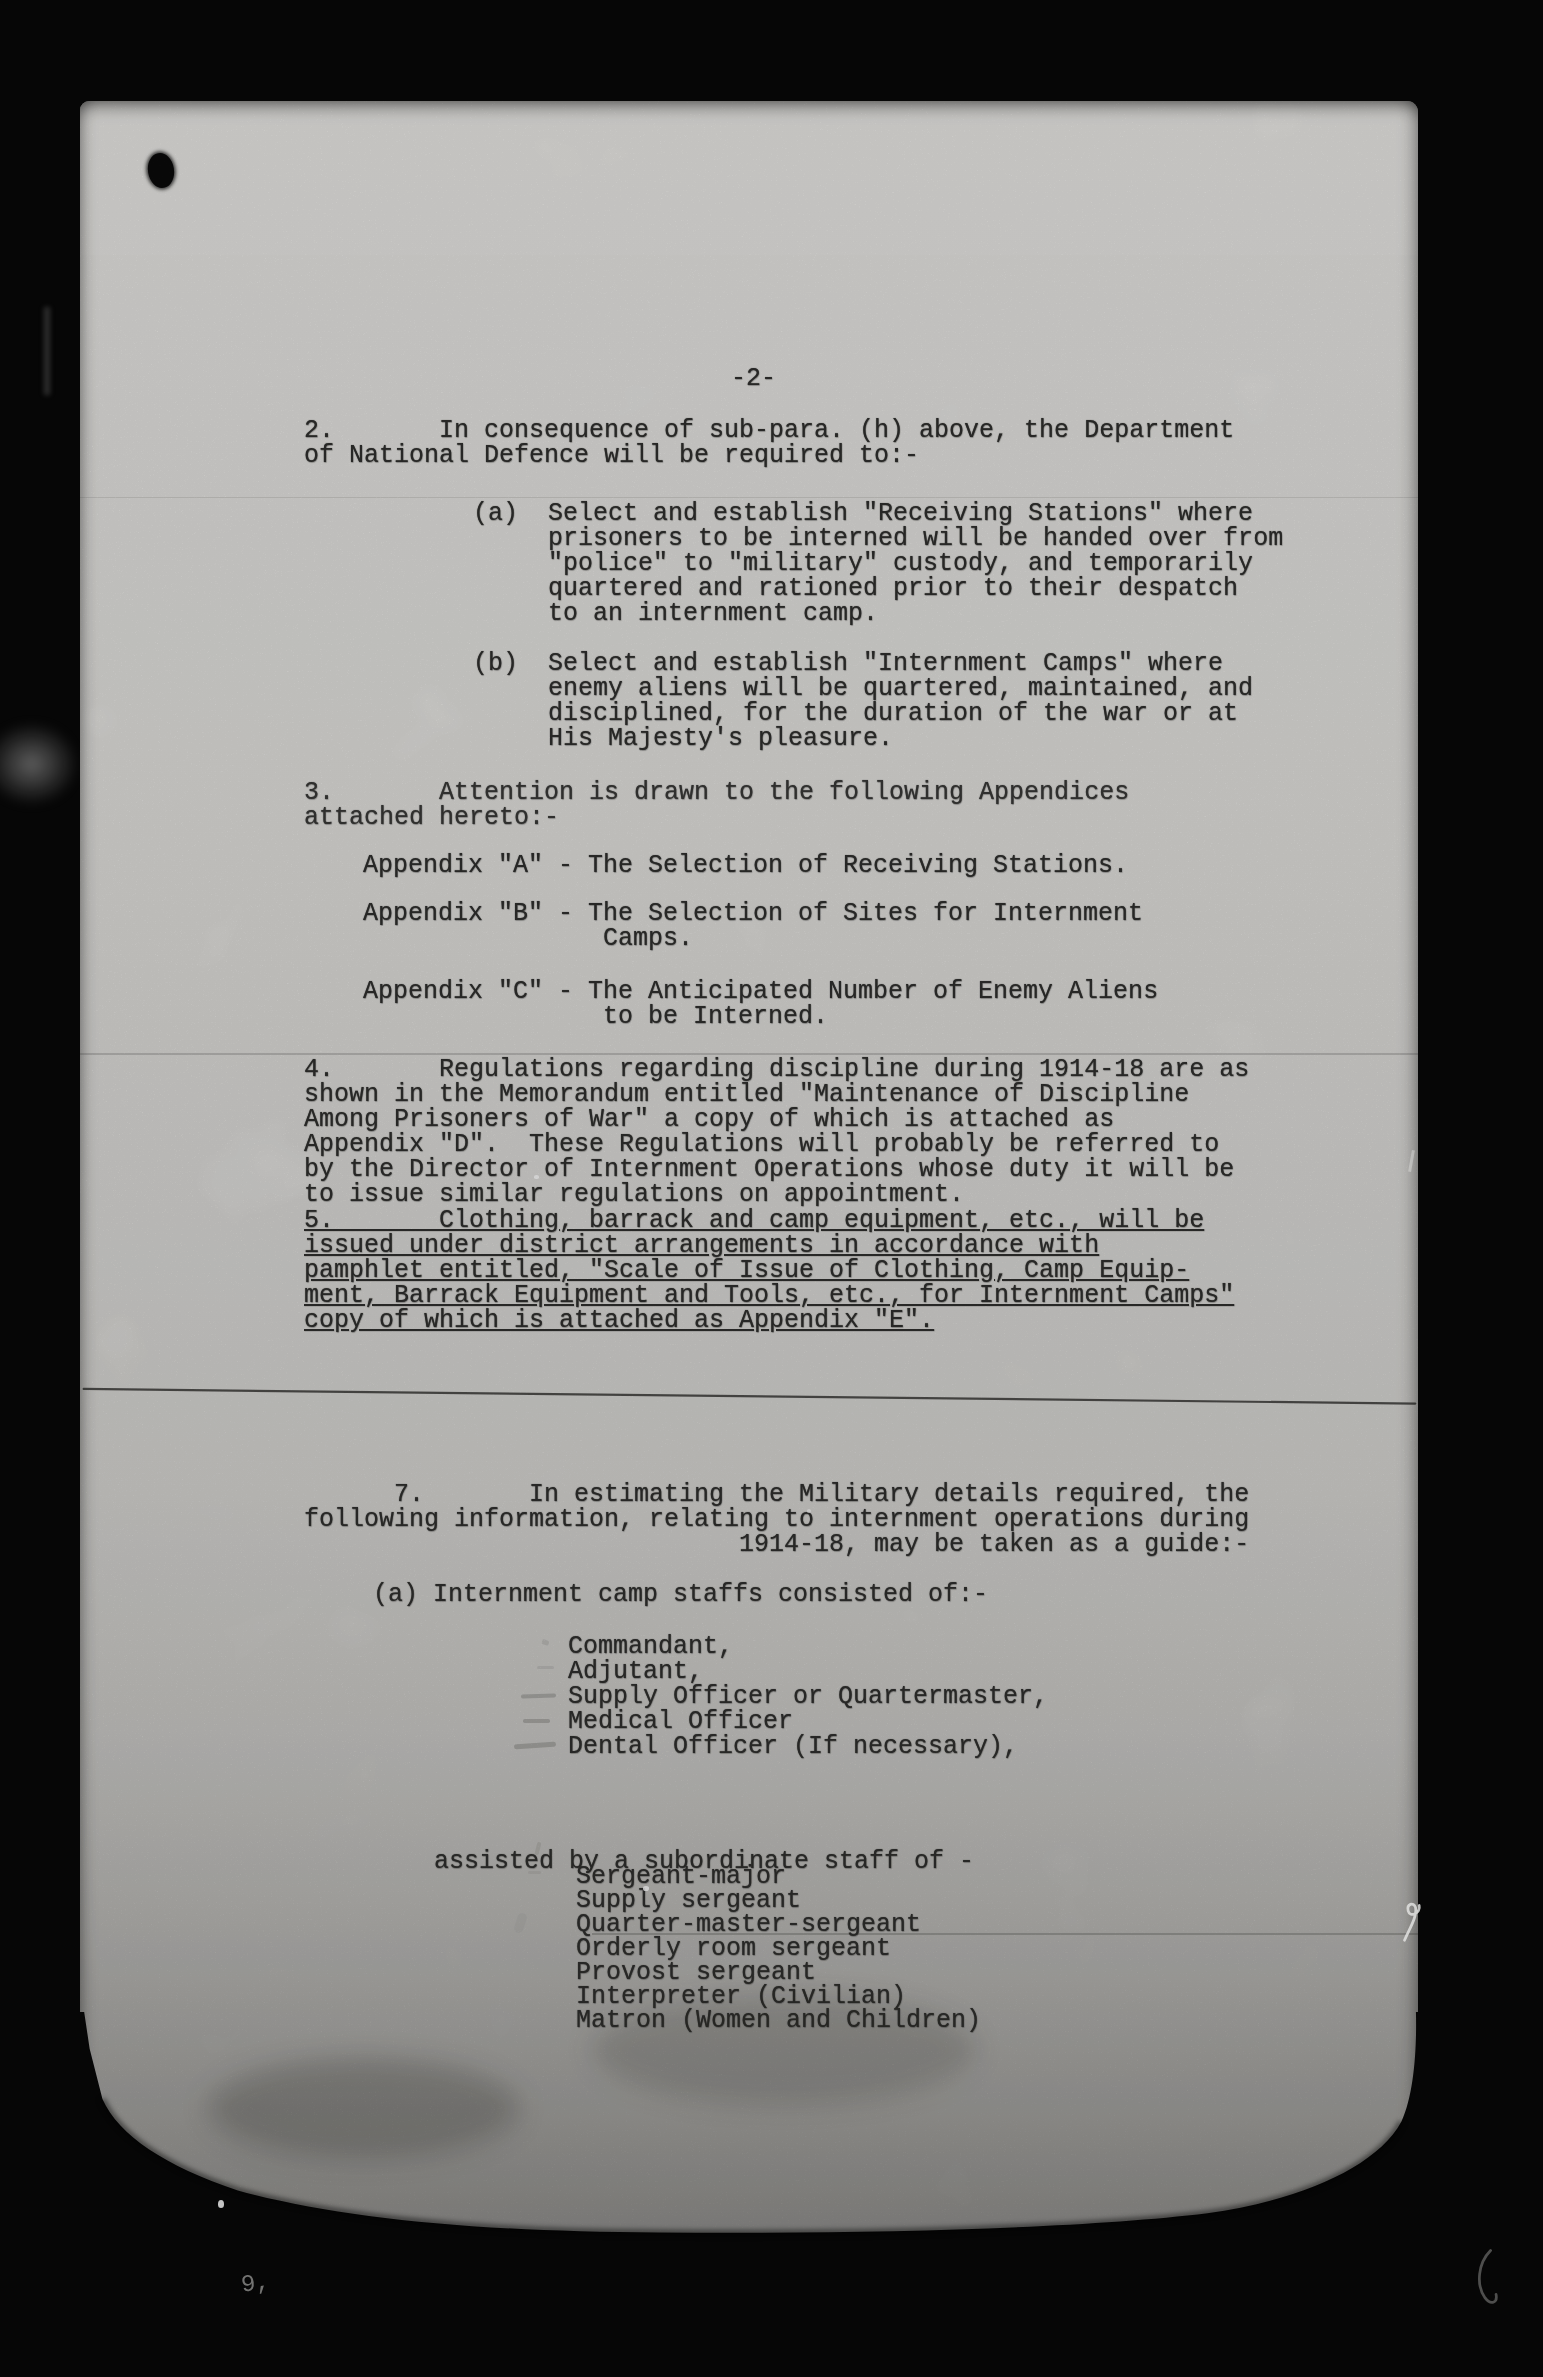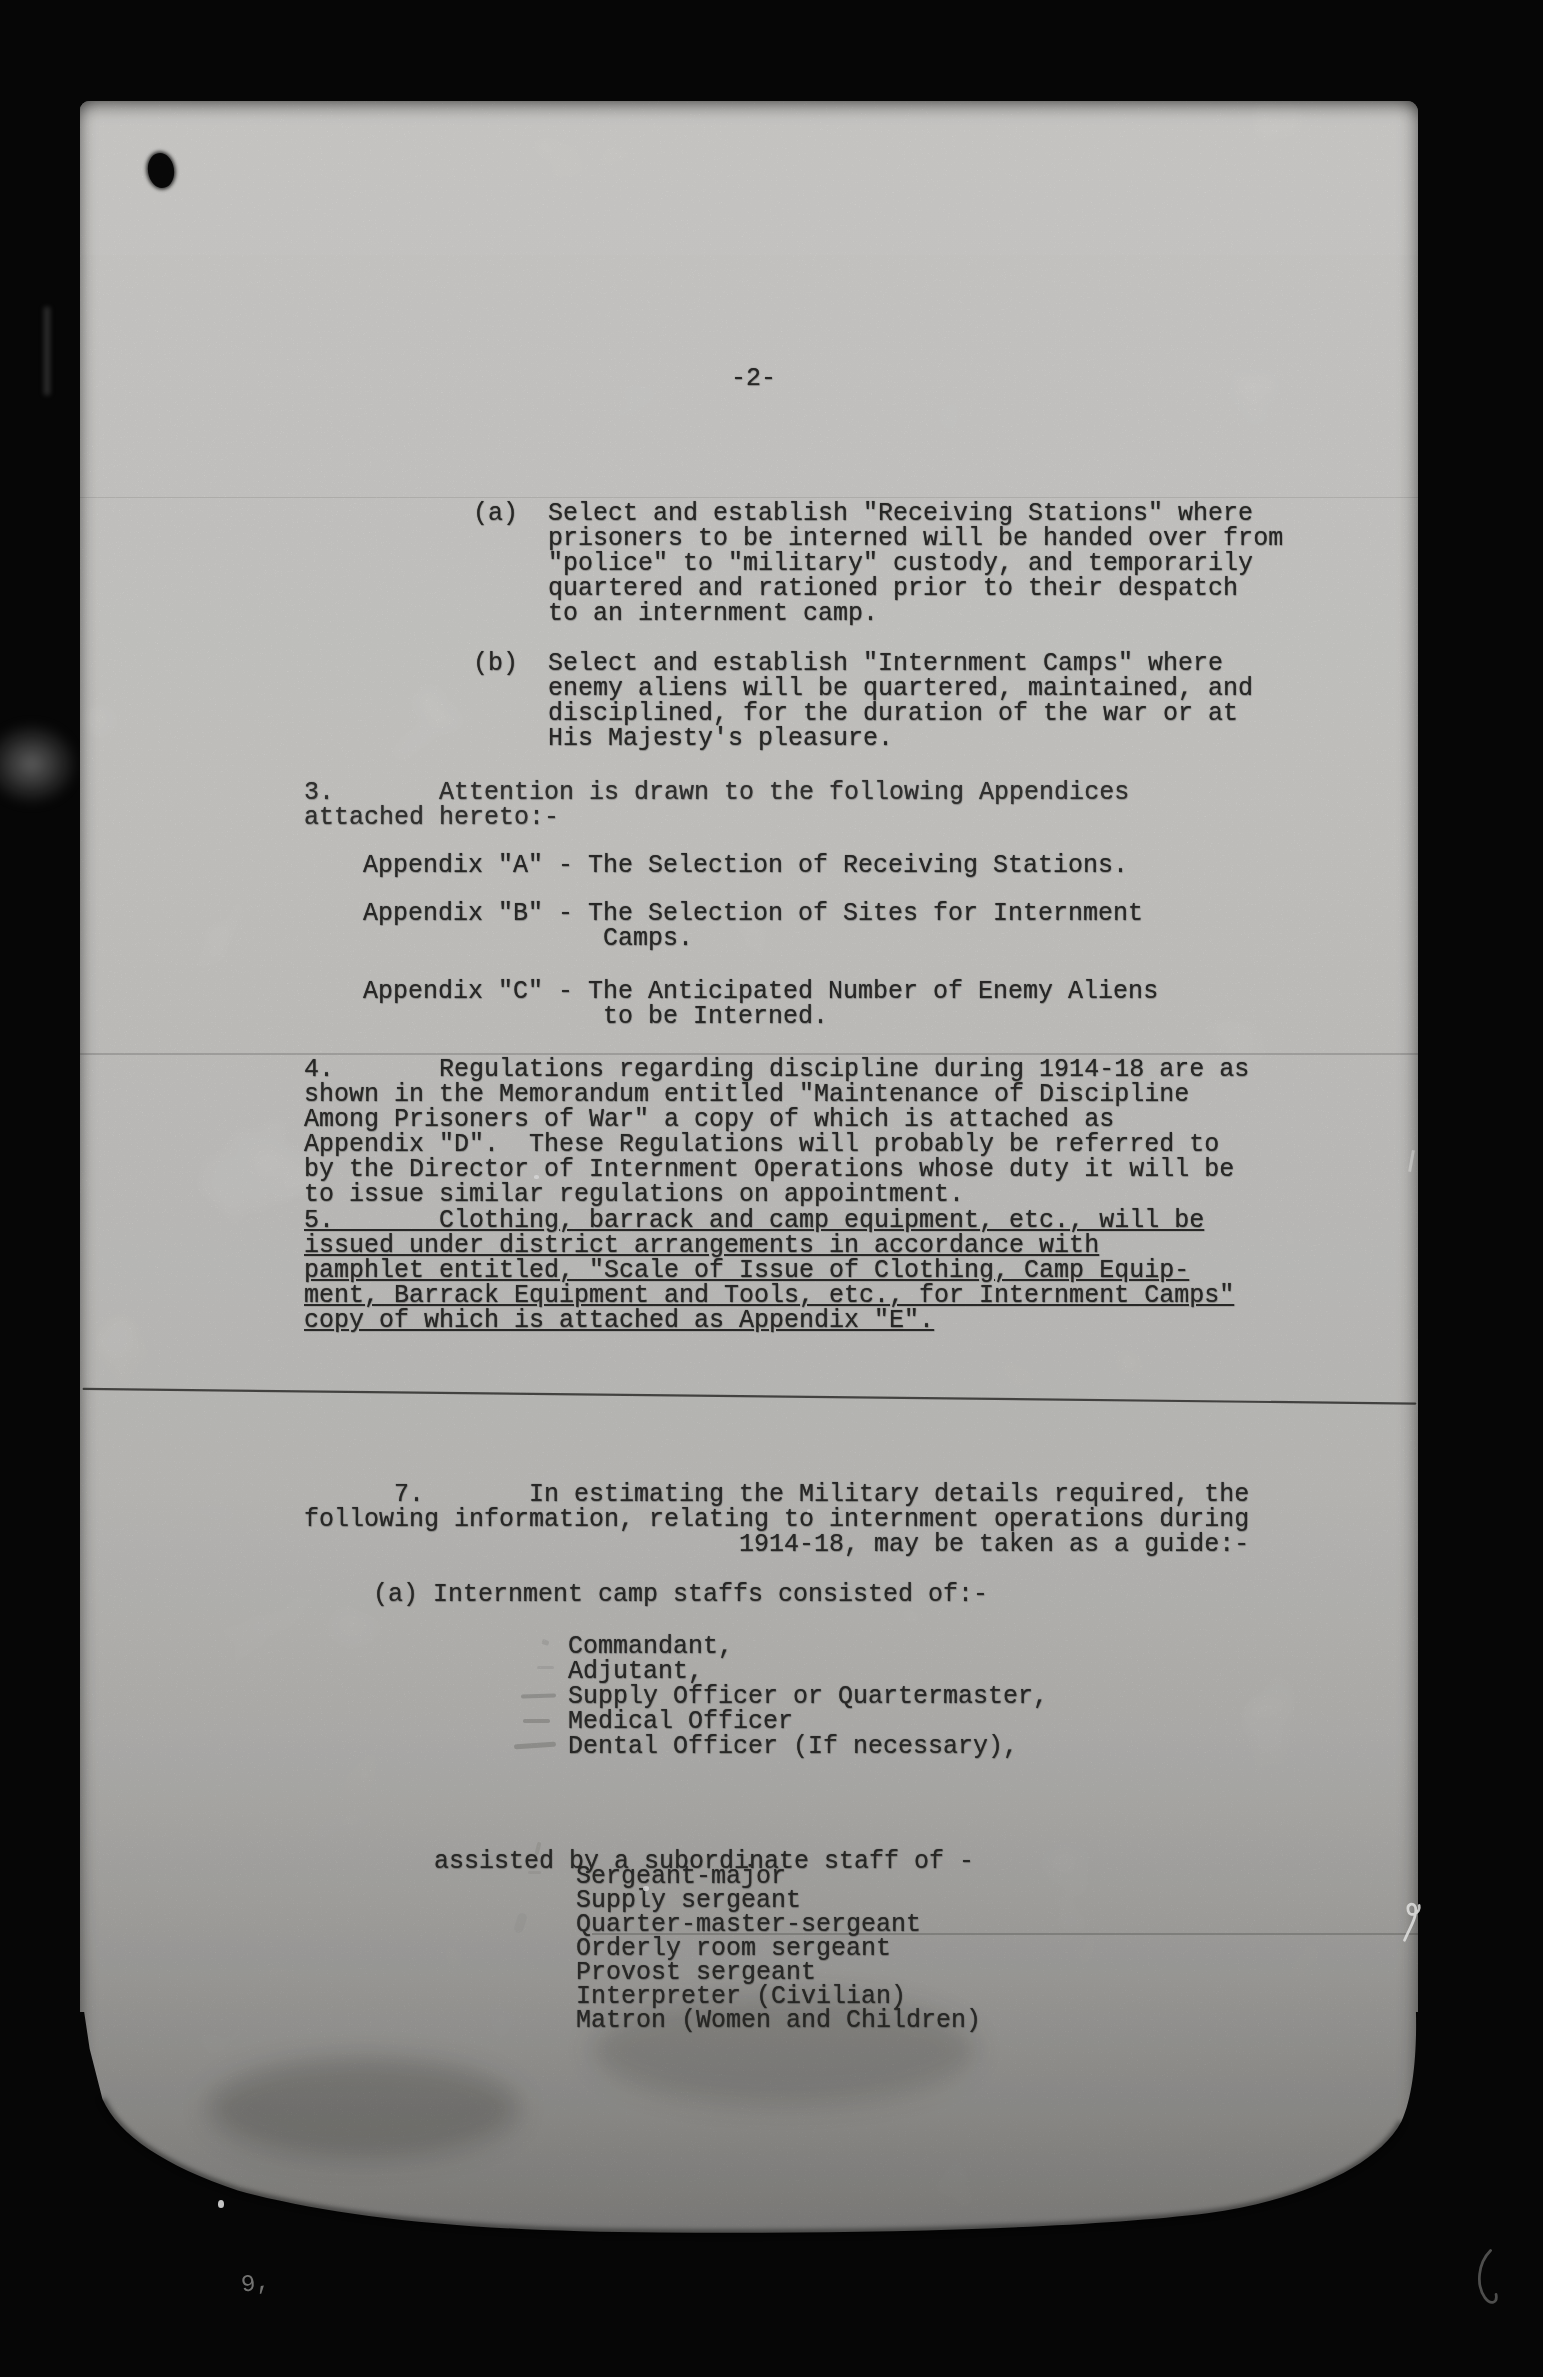--- a/index.html
+++ b/index.html
@@ -54,20 +54,22 @@
 
   <div class="edgeglow" style="left:44px;top:307px;width:5.5px;height:88px;background:rgba(140,140,140,.3);filter:blur(2.7px);"></div>
   <div class="edgeglow" style="left:-16.5px;top:722px;width:95px;height:84px;background:radial-gradient(closest-side,rgba(165,165,165,.55),rgba(165,165,165,0));filter:blur(5.5px);"></div>
 
   <div class="page">
 
     <div class="punch" style="left:68px;top:52px;width:25.6px;height:35px;"></div>
 
     <div class="txt" style="left:651px;top:265px;"><span>-2-</span></div>
 
+    <div class="txt" style="left:224px;top:317px;">2.       In consequence of sub-para. (h) above, the Department
+of National Defence will be required to:-</div>
 
     <div class="txt" style="left:393px;top:400px;">(a)  Select and establish "Receiving Stations" where
      prisoners to be interned will be handed over from
      "police" to "military" custody, and temporarily
      quartered and rationed prior to their despatch
      to an internment camp.</div>
 
     <div class="txt" style="left:393px;top:550px;">(b)  Select and establish "Internment Camps" where
      enemy aliens will be quartered, maintained, and
      disciplined, for the duration of the war or at

